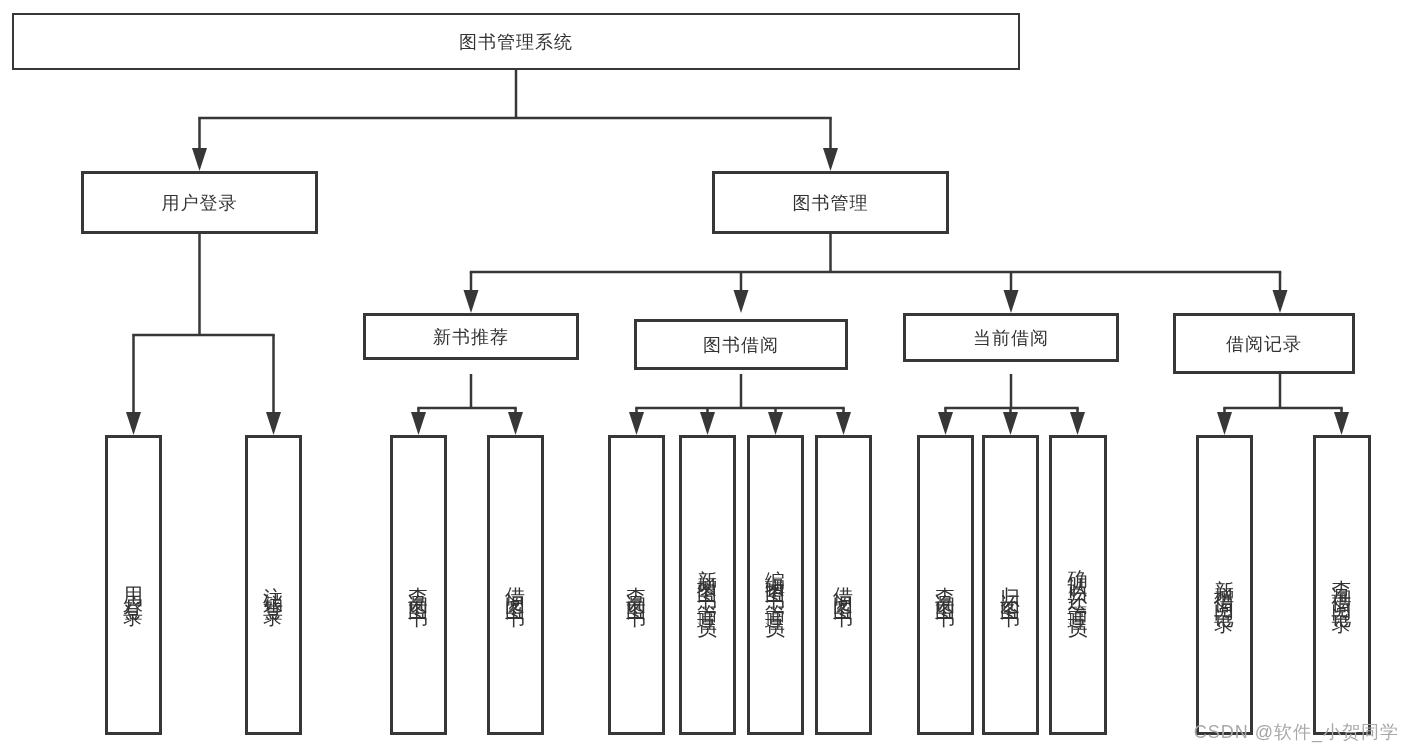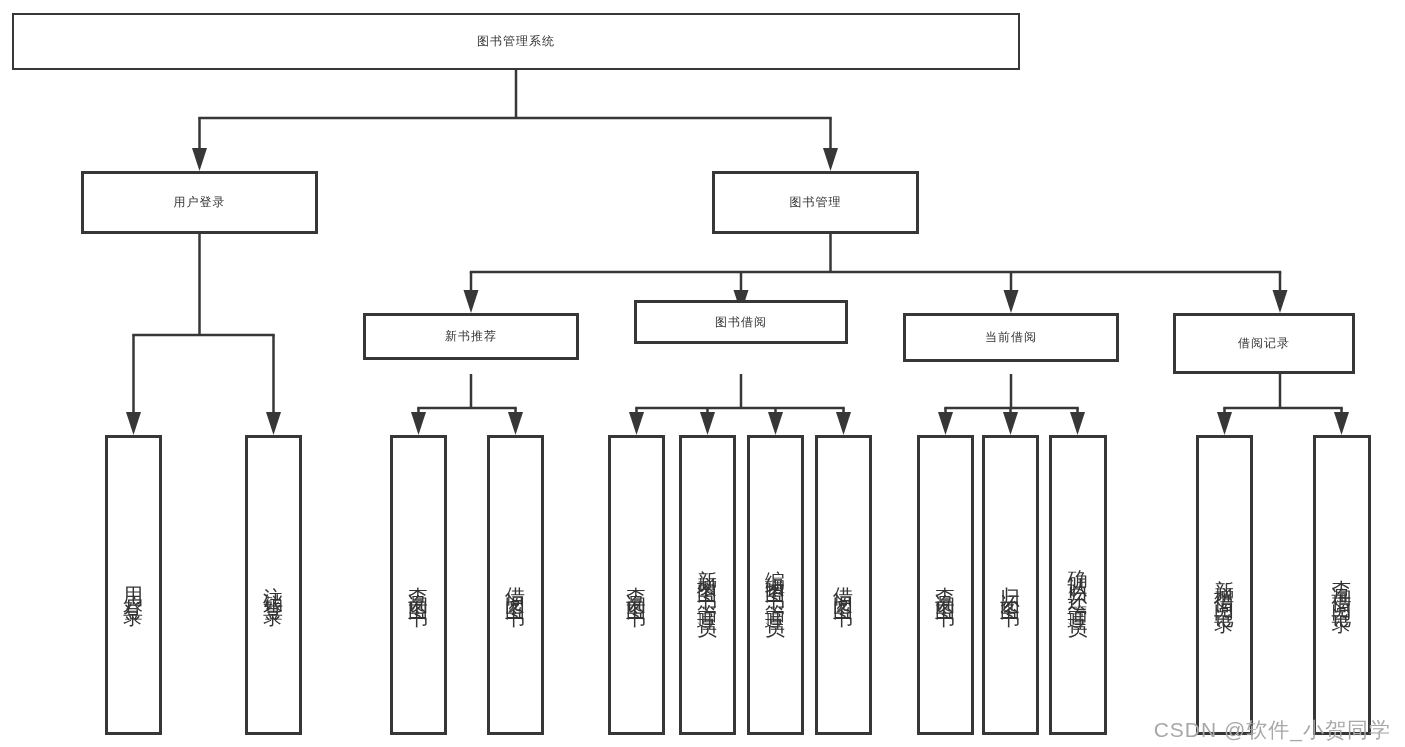--- a/index.html
+++ b/index.html
@@ -14,34 +14,34 @@
   .ln{stroke:var(--line,#373737);stroke-width:2.5;}
   .ah{fill:var(--line,#373737);}
   .box{
     position:absolute;
     display:flex;align-items:center;justify-content:center;
     background:#fff;
     border:3px solid var(--line,#373737);
     box-sizing:border-box;
     color:var(--text,#333);
   }
-  .hbox{font-size:12px;letter-spacing:1px;}
+  .hbox{font-size:18px;letter-spacing:1px;}
   .root{border-width:2px;}
   .vbox .vtext{
     writing-mode:vertical-rl;
     text-orientation:mixed;
     font-size:20px;
     letter-spacing:7px;
     line-height:1;
     white-space:nowrap;
   }
   .watermark{
     position:absolute;
-    right:14px;bottom:3px;
-    font-size:21px;
+    right:6px;bottom:3px;
+    font-size:18px;
     color:var(--wm,#a8a8a8);
     letter-spacing:1px;
     z-index:5;
     text-align:right;
   }
 </style>
 </head>
 <body>
 
 <div class="canvas" style="--line: #373737; --text: #333333; --wm: #a8a8a8; --bg: #ffffff;">
@@ -101,28 +101,28 @@
       <polygon points="1334,412 1349,412 1341.5,435" class="ah"></polygon>
     </svg>
 
   <div class="box hbox root" style="left:12px;top:13px;width:1008px;height:57px">
     <span>图书管理系统</span>
   </div>
 
   <div class="box hbox" style="left:81px;top:171px;width:237px;height:63px">
     <span>用户登录</span>
   </div>
-  <div class="box hbox" style="left:712px;top:171px;width:207px;height:63px">
+  <div class="box hbox" style="left:712px;top:171px;width:237px;height:63px">
     <span>图书管理</span>
   </div>
 
   <div class="box hbox" style="left:363px;top:313px;width:216px;height:47px">
     <span>新书推荐</span>
   </div>
-  <div class="box hbox" style="left:634px;top:300px;width:214px;height:44px">
+  <div class="box hbox" style="left:634px;top:319px;width:214px;height:51px">
     <span>图书借阅</span>
   </div>
   <div class="box hbox" style="left:903px;top:313px;width:216px;height:49px">
     <span>当前借阅</span>
   </div>
   <div class="box hbox" style="left:1173px;top:313px;width:182px;height:61px">
     <span>借阅记录</span>
   </div>
 
   <div class="box vbox" style="left:105px;top:435px;width:57px;height:300px">

